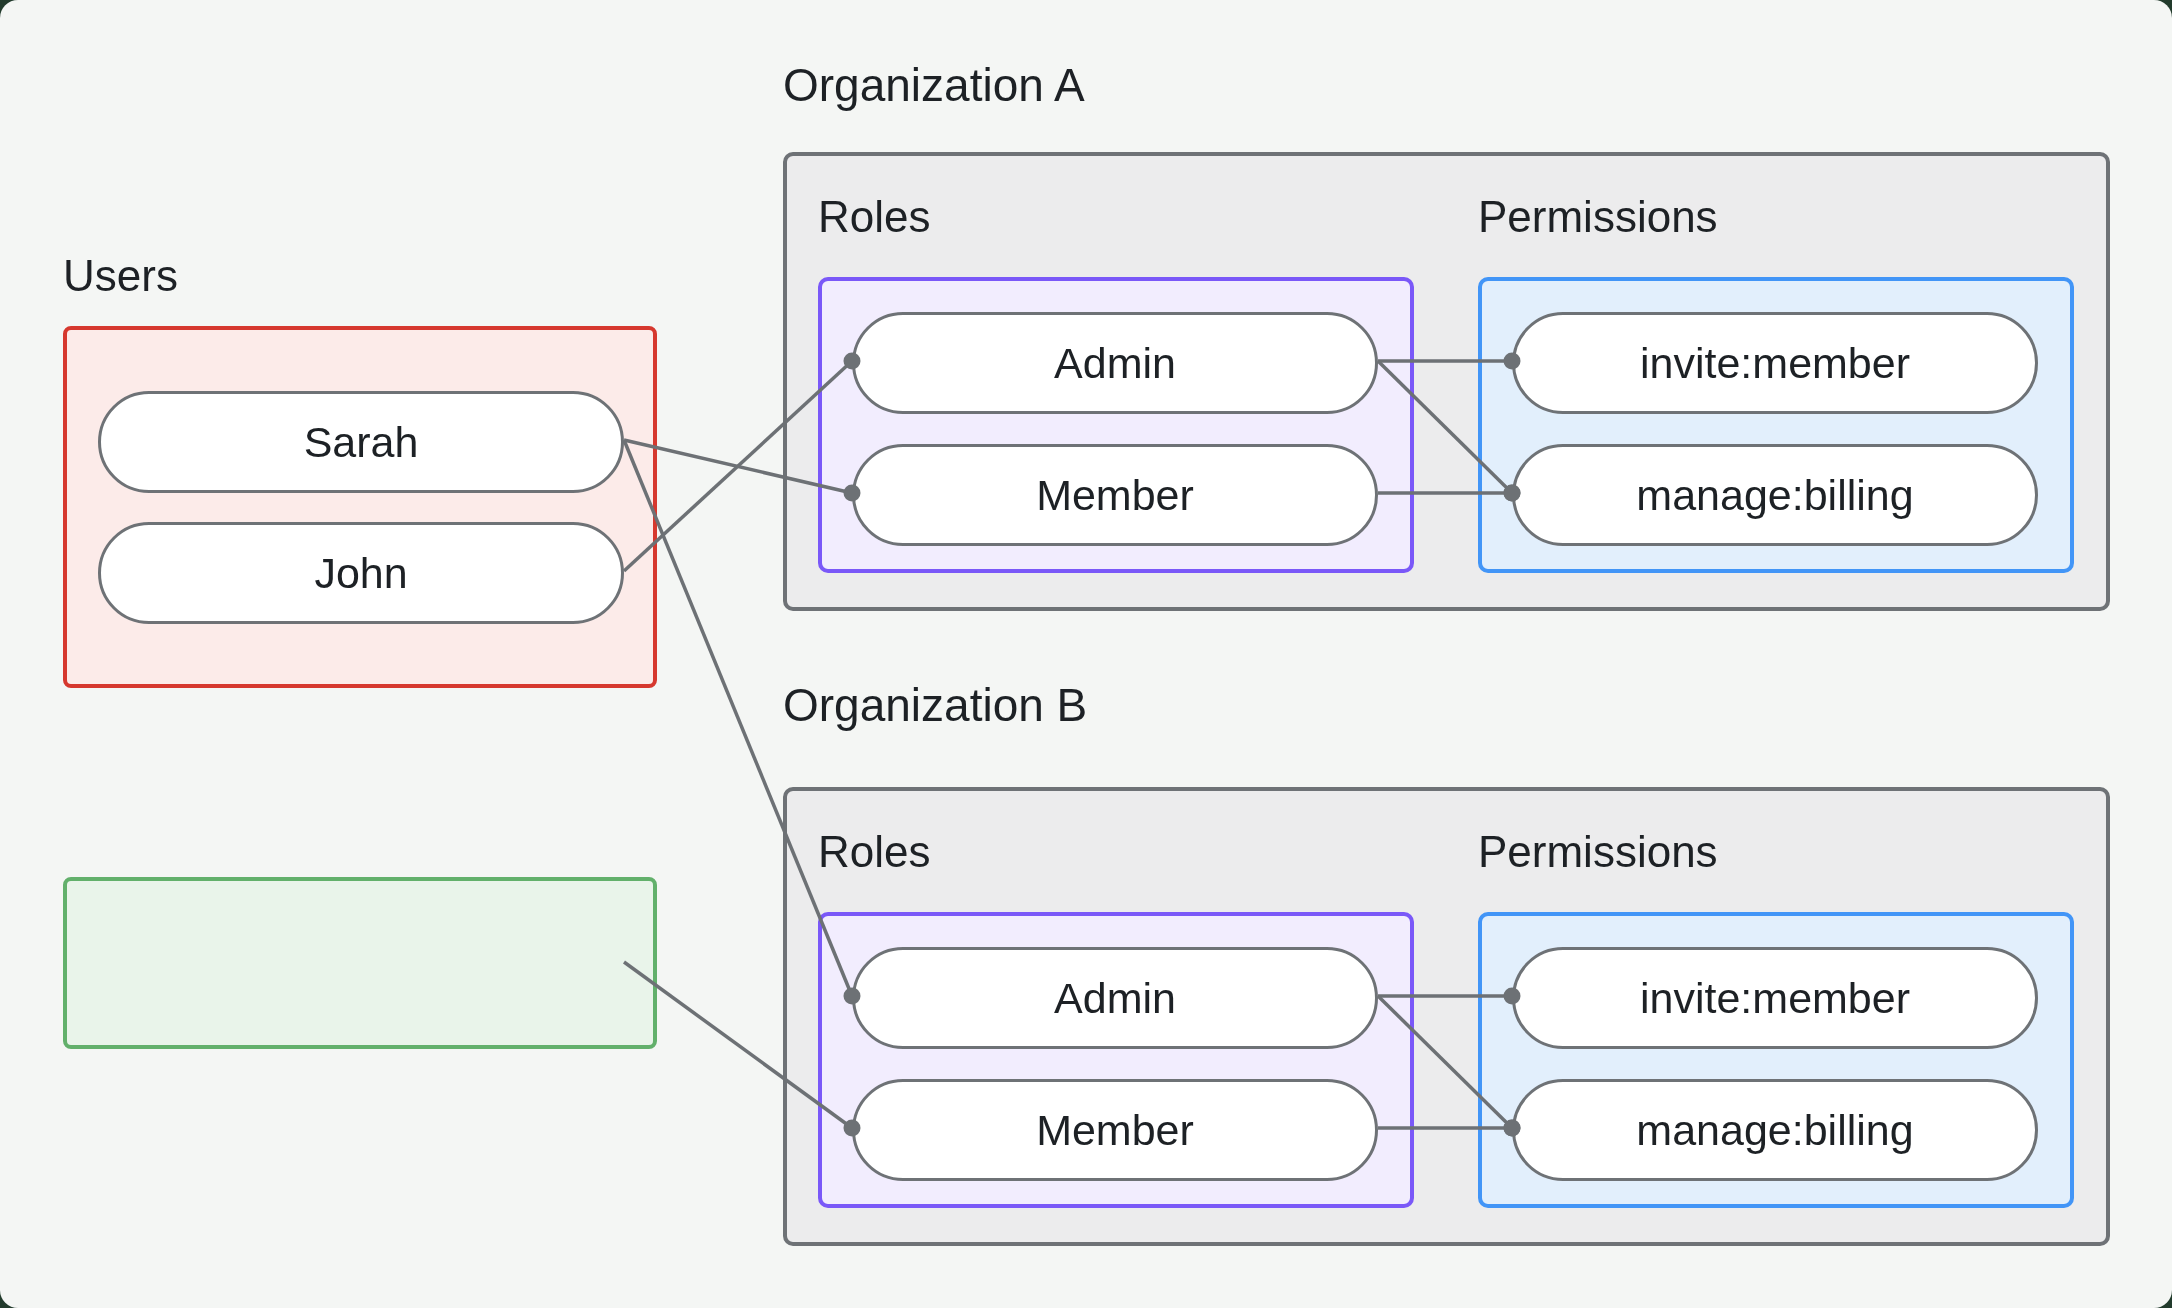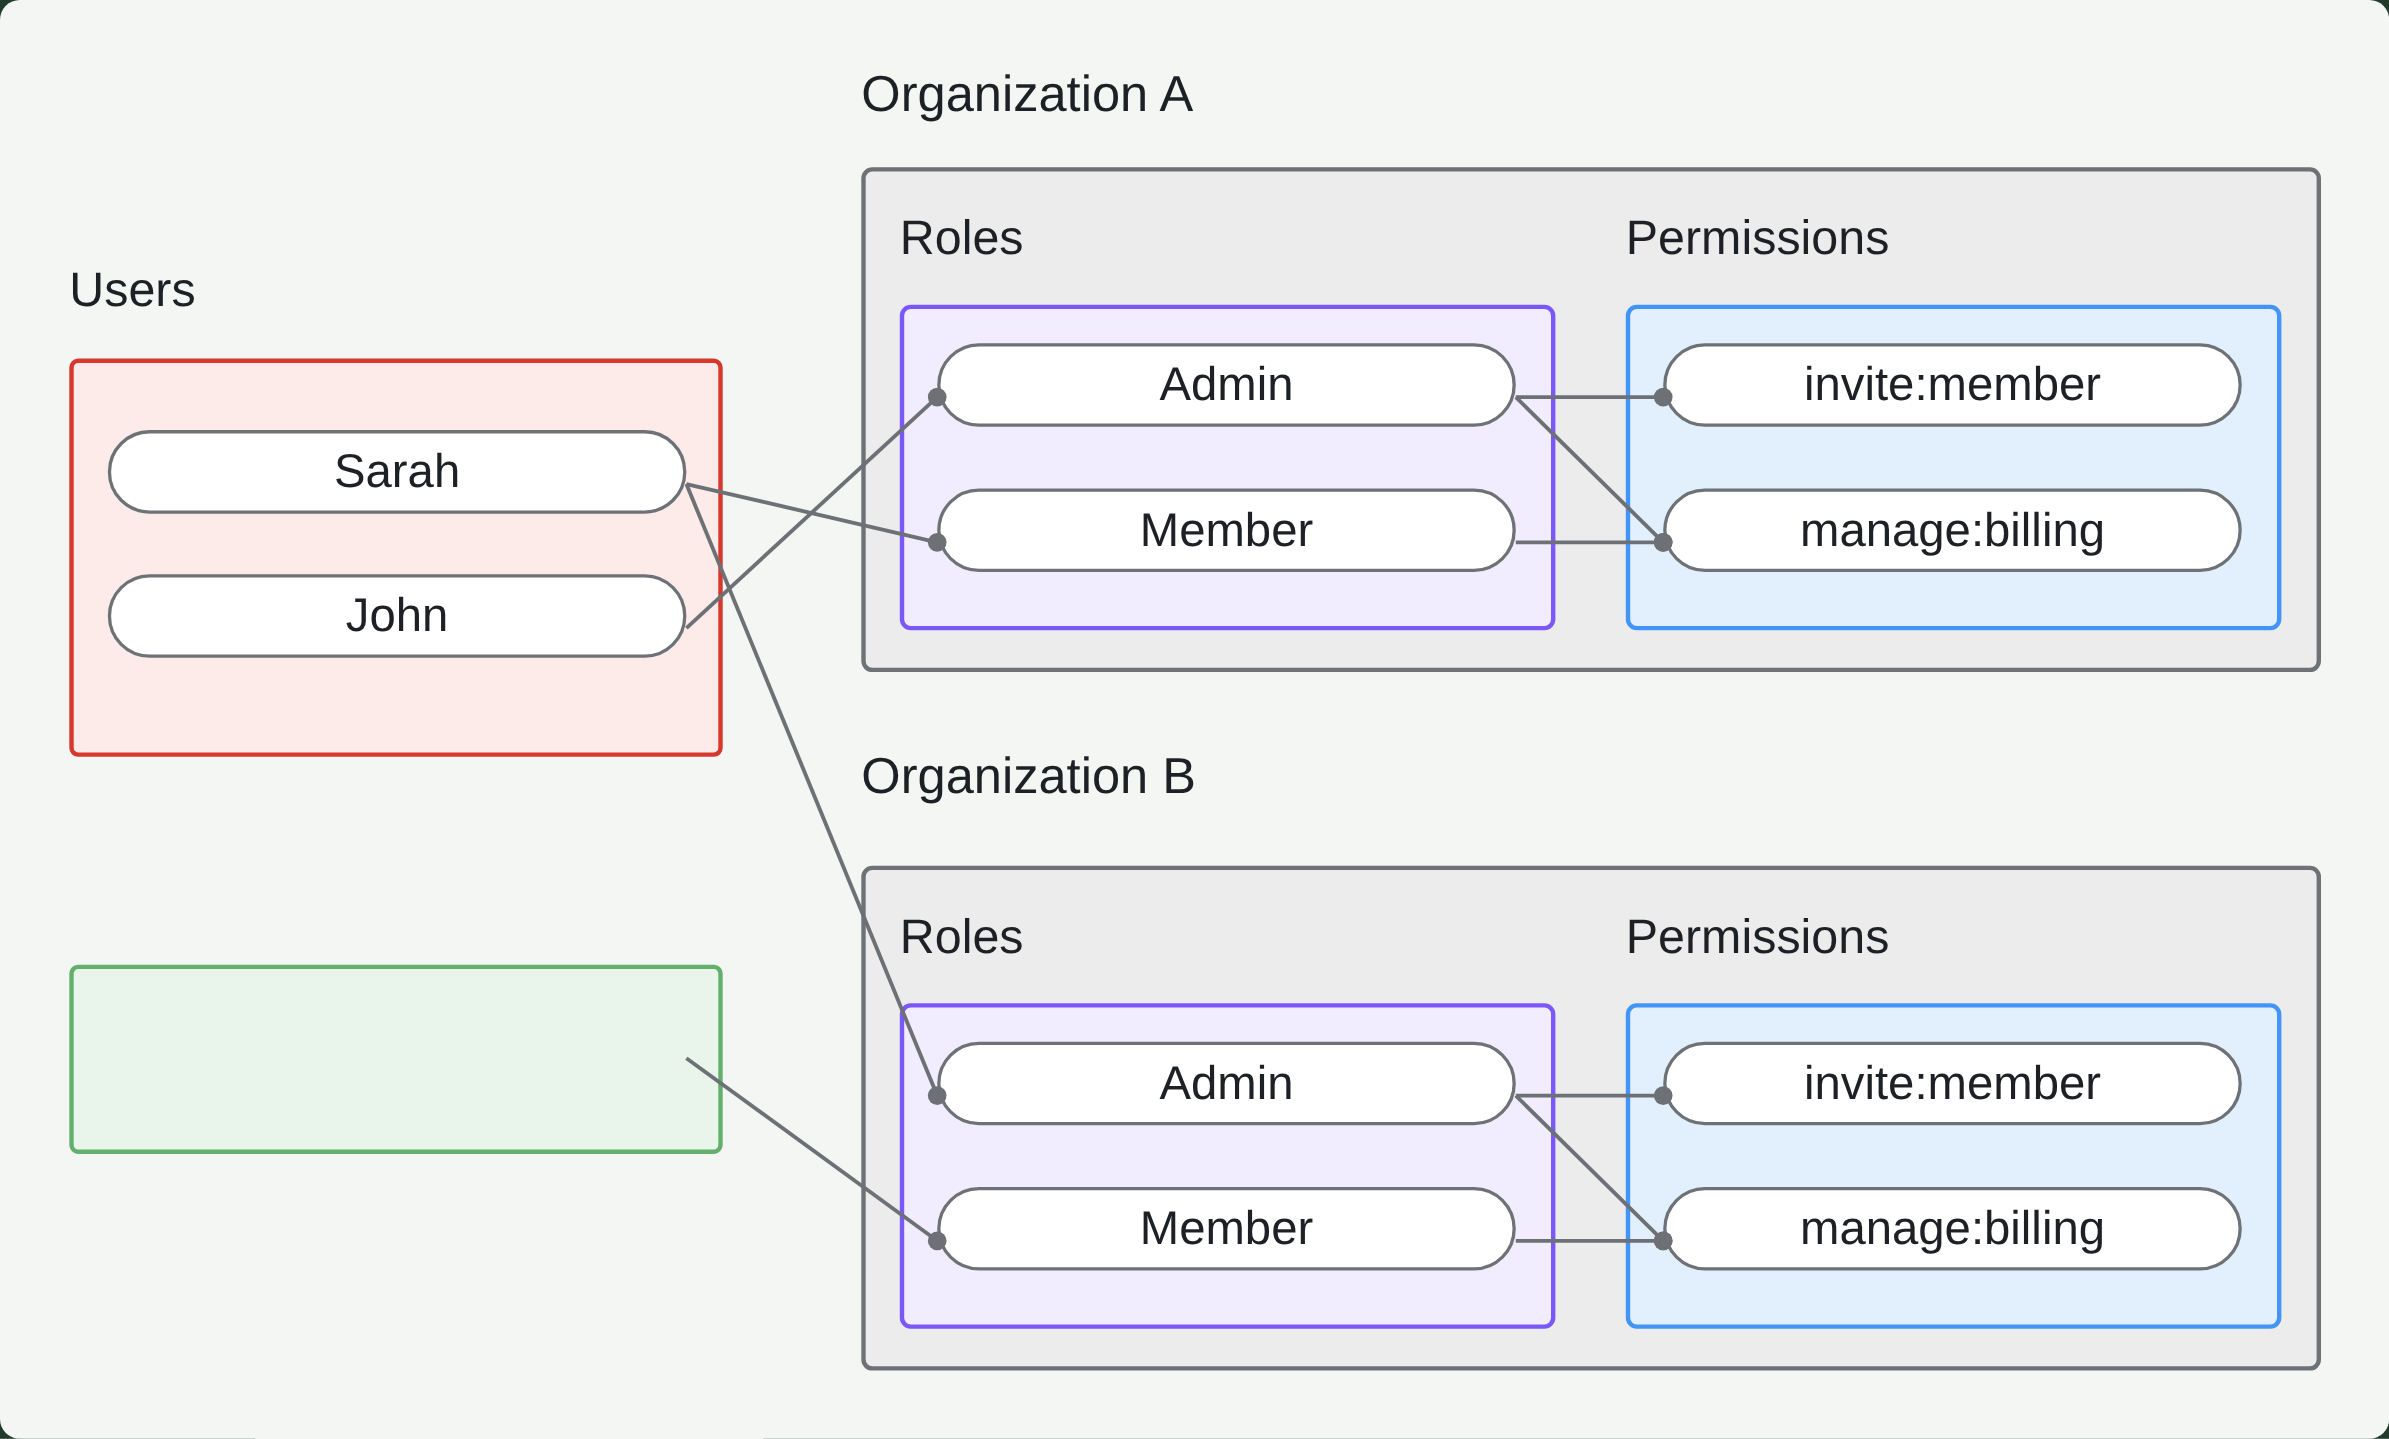--- a/index.html
+++ b/index.html
@@ -55,42 +55,42 @@
     border-radius:10px;
   }
   .inner-label{
     position:absolute;
     font-size:44px;font-weight:500;line-height:1.1;
     color:var(--text,#1d2125);
     white-space:nowrap;
   }
   .pill{
     position:absolute;box-sizing:border-box;
-    width:526px;height:76px;
+    width:526px;height:102px;
     background:var(--pill-fill,#ffffff);
     border:3px solid var(--pill-border,#6e7276);
     border-radius:60px;
     display:flex;align-items:center;justify-content:center;
     font-size:43px;font-weight:400;
     color:var(--text,#1d2125);
     white-space:nowrap;
   }
   #connectors{
     position:absolute;inset:0;
     width:2172px;height:1308px;
     pointer-events:none;
     z-index:10;
   }
 </style>
 </head>
 <body style="background: rgb(34, 59, 44);">
 
 <div class="card" id="card">
 
-  <div class="group-label" style="left:63px;top:240px;">Users</div>
+  <div class="group-label" style="left:63px;top:252px;">Users</div>
   <div class="box users-box" style="left:63px;top:326px;width:594px;height:362px;"></div>
   <div class="pill" style="left:98px;top:391px;">Sarah</div>
   <div class="pill" style="left:98px;top:522px;">John</div>
 
   <div class="box m2m-box" style="left:63px;top:877px;width:594px;height:172px;"></div>
 
   <div class="org-title" style="left:783px;top:60px;">Organization A</div>
   <div class="box org-box" style="left:783px;top:152px;width:1327px;height:459px;"></div>
   <div class="inner-label" style="left:818px;top:193px;">Roles</div>
   <div class="box roles-box" style="left:818px;top:277px;width:596px;height:296px;"></div>

